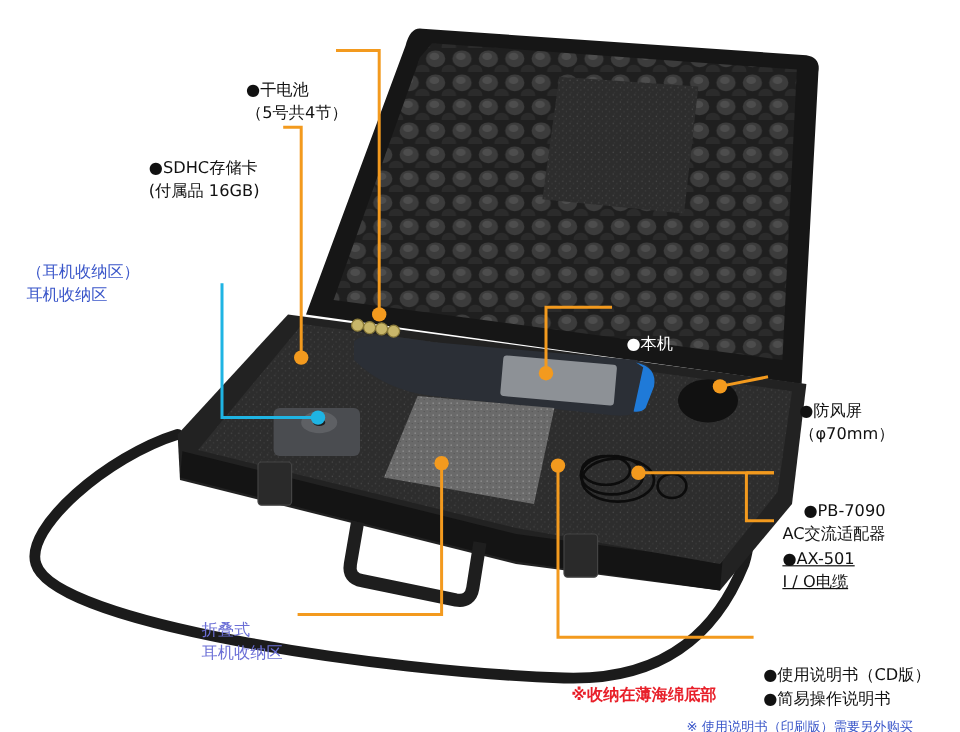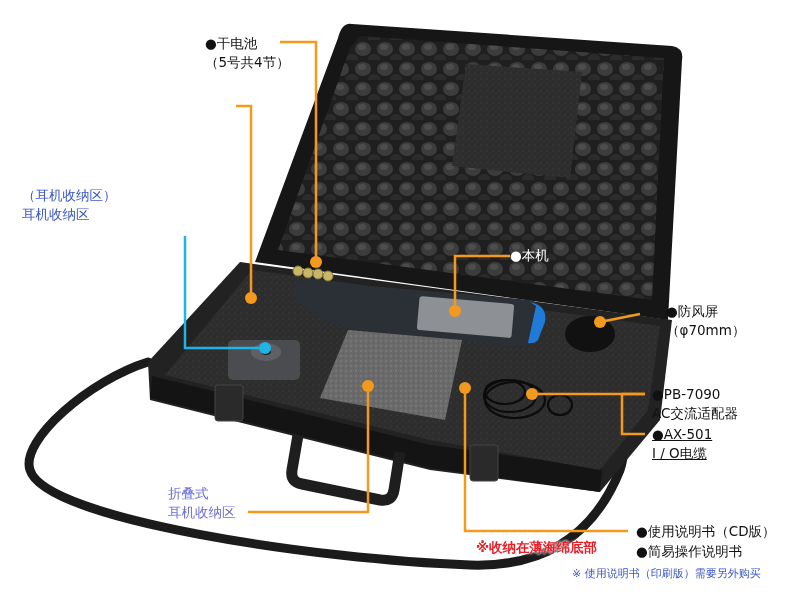--- a/index.html
+++ b/index.html
@@ -1,18 +1,18 @@
 <!DOCTYPE html>
 <html><head>
 <meta charset="utf-8">
 <style>
   html, body { margin:0; padding:0; background:#ffffff; }
   body { width:800px; height:610px; position:relative; overflow:hidden; font-family:"DejaVu Sans","Liberation Sans",sans-serif; }
   #stage { position:absolute; left:0; top:0; width:800px; height:610px; }
-  .lbl { position:absolute; font-size:13.5px; line-height:19px; white-space:nowrap; color:#111; }
+  .lbl { position:absolute; font-size:13.5px; line-height:19px; white-space:nowrap; color:#111;margin-top:32px; }
   .lbl.blue { color:#3a56c9; }
   .lbl.violet { color:#6b6fd6; }
   .lbl.red { color:#e8202a; font-weight:bold; text-shadow:0 0 3px #fff,0 0 3px #fff; }
   .lbl.white { color:#ffffff; }
   .lbl.note { color:#3a56c9; font-size:11px; }
 </style>
 </head>
 <body>
 
 <div id="stage">
@@ -116,36 +116,40 @@
     </g>
     <circle cx="265" cy="348" r="6" fill="#1fb4e3"></circle>
   </svg>
 
   
   <div class="lbl" style="left:205px;top:34px;">
     <div>●干电池</div>
     <div>（5号共4节）</div>
   </div>
 
+  <div class="lbl" style="left:124px;top:99px;">
+    <div>●SDHC存储卡</div>
+    <div>(付属品 16GB)</div>
+  </div>
 
   <div class="lbl blue" style="left:22px;top:186px;">
     <div>（耳机收纳区）</div>
     <div>耳机收纳区</div>
   </div>
 
-  <div class="lbl white" style="left:510px;top:246px;">
+  <div class="lbl white" style="left:522px;top:246px;">
     <span>●本机</span>
   </div>
 
   <div class="lbl" style="left:666px;top:302px;">
     <div>●防风屏</div>
     <div>（φ70mm）</div>
   </div>
 
-  <div class="lbl" style="left:652px;top:385px;">
+  <div class="lbl" style="left:652px;top:385px;text-align:right;">
     <div>●PB-7090</div>
     <div>AC交流适配器</div>
   </div>
 
   <div class="lbl" style="left:652px;top:425px;text-decoration:underline;">
     <div>●AX-501</div>
     <div>I / O电缆</div>
   </div>
 
   <div class="lbl red" style="left:476px;top:538px;">

